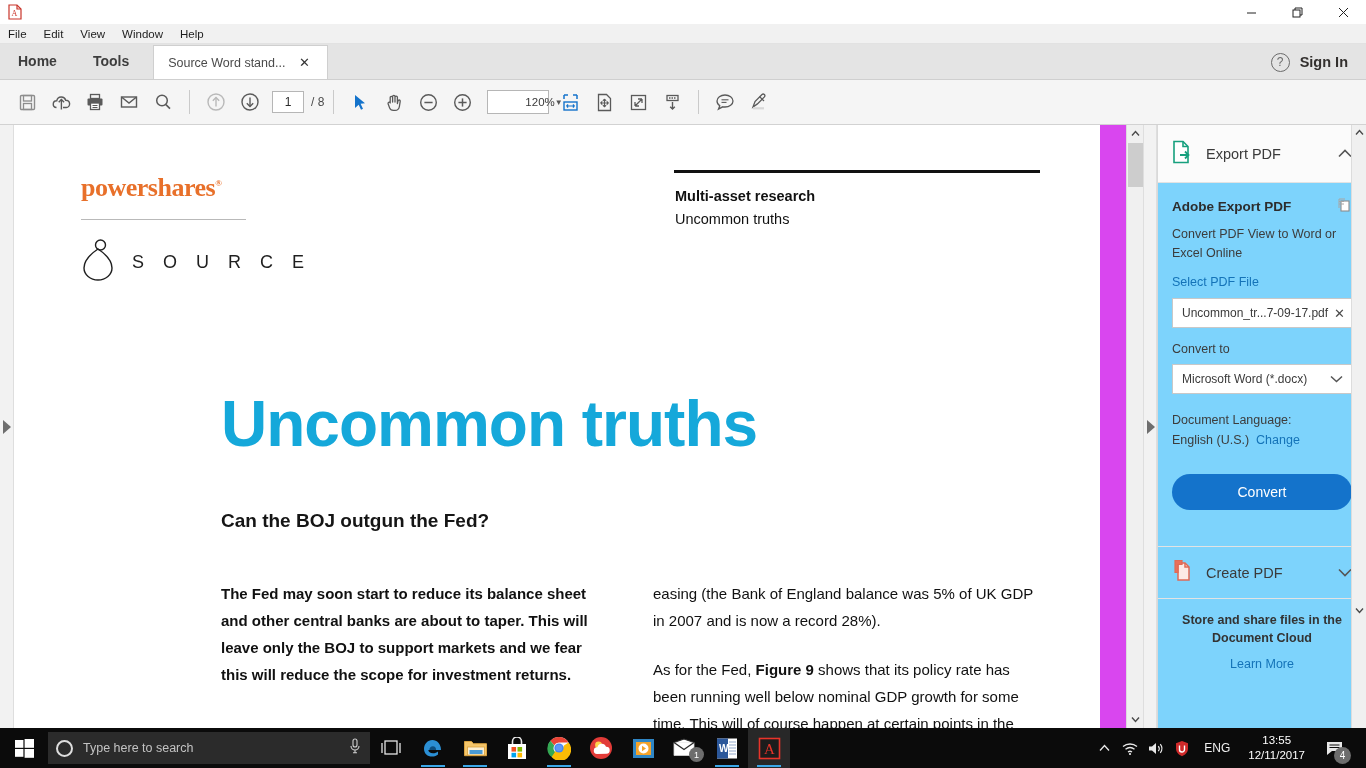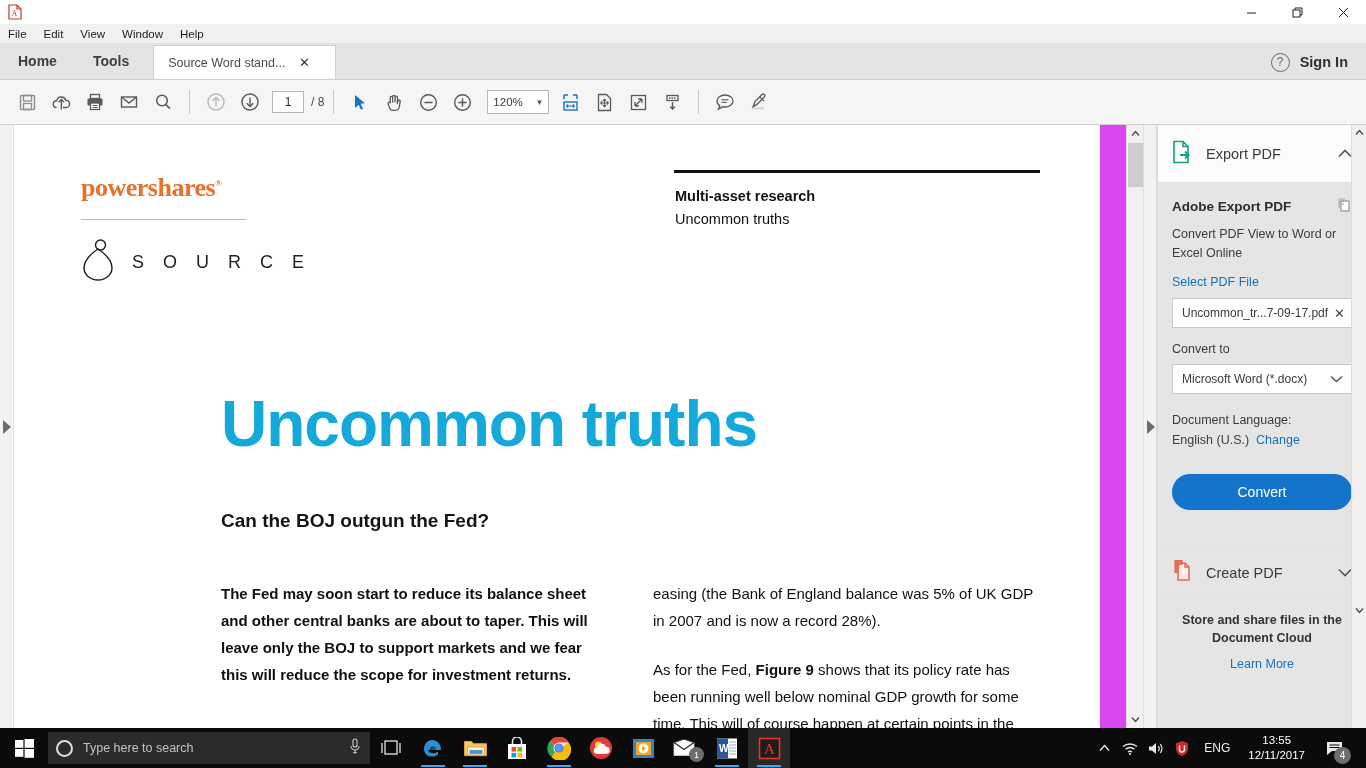--- a/index.html
+++ b/index.html
@@ -47,21 +47,21 @@
     position: absolute; top: 44px; left: 0; width: 1366px; height: 36px;
     background: #e4e4e4; border-bottom: 1px solid #cfcfcf;
     display: flex; align-items: flex-end;
   }
   .navtab {
     font-size: 14px; color: #3d3d3d; padding: 0 18px; height: 36px;
     display: flex; align-items: center; font-weight: 600;
   }
   .doctab {
     background: #ffffff; height: 34px; min-width: 160px;
-    display: flex; align-items: center; padding: 0 24px 0 14px;
+    display: flex; align-items: center; padding: 0 16px 0 14px;
     border-left: 1px solid #cfcfcf; border-right: 1px solid #cfcfcf;
     border-top: 1px solid #cfcfcf; margin-left: 6px;
   }
   .doctab .dt-label { font-size: 12.5px; color: #4a4a4a; white-space: nowrap; }
   .doctab .dt-close {
     margin-left: 12px; font-size: 13px; color: #333; line-height: 1;
     width: 14px; text-align: center;
   }
   .signin-area {
     position: absolute; right: 0; top: 0; height: 36px;
@@ -89,21 +89,21 @@
     width: 32px; height: 22px; border: 1px solid #b6b6b6; background: #fff;
     font-size: 12px; color: #2b2b2b; text-align: center; line-height: 20px;
     margin-left: 5px;
   }
   .page-total { font-size: 12px; color: #4a4a4a; margin-left: 7px; }
   .zoom-box {
     width: 62px; height: 24px; border: 1px solid #b6b6b6; background: #fff;
     display: flex; align-items: center; justify-content: space-between;
     padding: 0 5px; margin-left: 8px; margin-right: 4px;
   }
-  .zoom-val { font-size: 11.5px; color: #3a3a3a; }
+  .zoom-val { font-size: 11.5px; color: #3a3a3a; margin-left: 32px; }
   .zoom-caret { font-size: 8px; color: #555; }
 
   
   .viewer-wrap {
     position: absolute; top: 125px; left: 0; width: 1366px; height: 603px;
     background: #ffffff; display: flex;
   }
   .leftrail {
     width: 14px; height: 100%; background: #f2f2f2;
     border-right: 1px solid #dedede; position: relative; flex: none;
@@ -187,21 +187,21 @@
     width: 14px; height: 100%; background: #f2f2f2;
     border-left: 1px solid #dedede; border-right: 1px solid #dedede;
     position: relative; flex: none;
   }
   .rightrail .rail-tri {
     left: 3px; top: 295px;
   }
 
   
   .rpanel {
-    width: 209px; height: 100%; background: #e5e5e5;
+    width: 209px; height: 100%; background: #7dd3fc;
     border-left: 1px solid #d9d9d9; position: relative; flex: none;
   }
   .rp-head {
     height: 58px; display: flex; align-items: center; padding: 0 14px;
     border-bottom: 1px solid #e3e3e3; background: #fbfbfb;
   }
   .rp-head .rp-title {
     font-size: 14.5px; color: #3b3b3b; margin-left: 12px; flex: 1;
   }
   .rp-chev { font-size: 12px; color: #555; }

